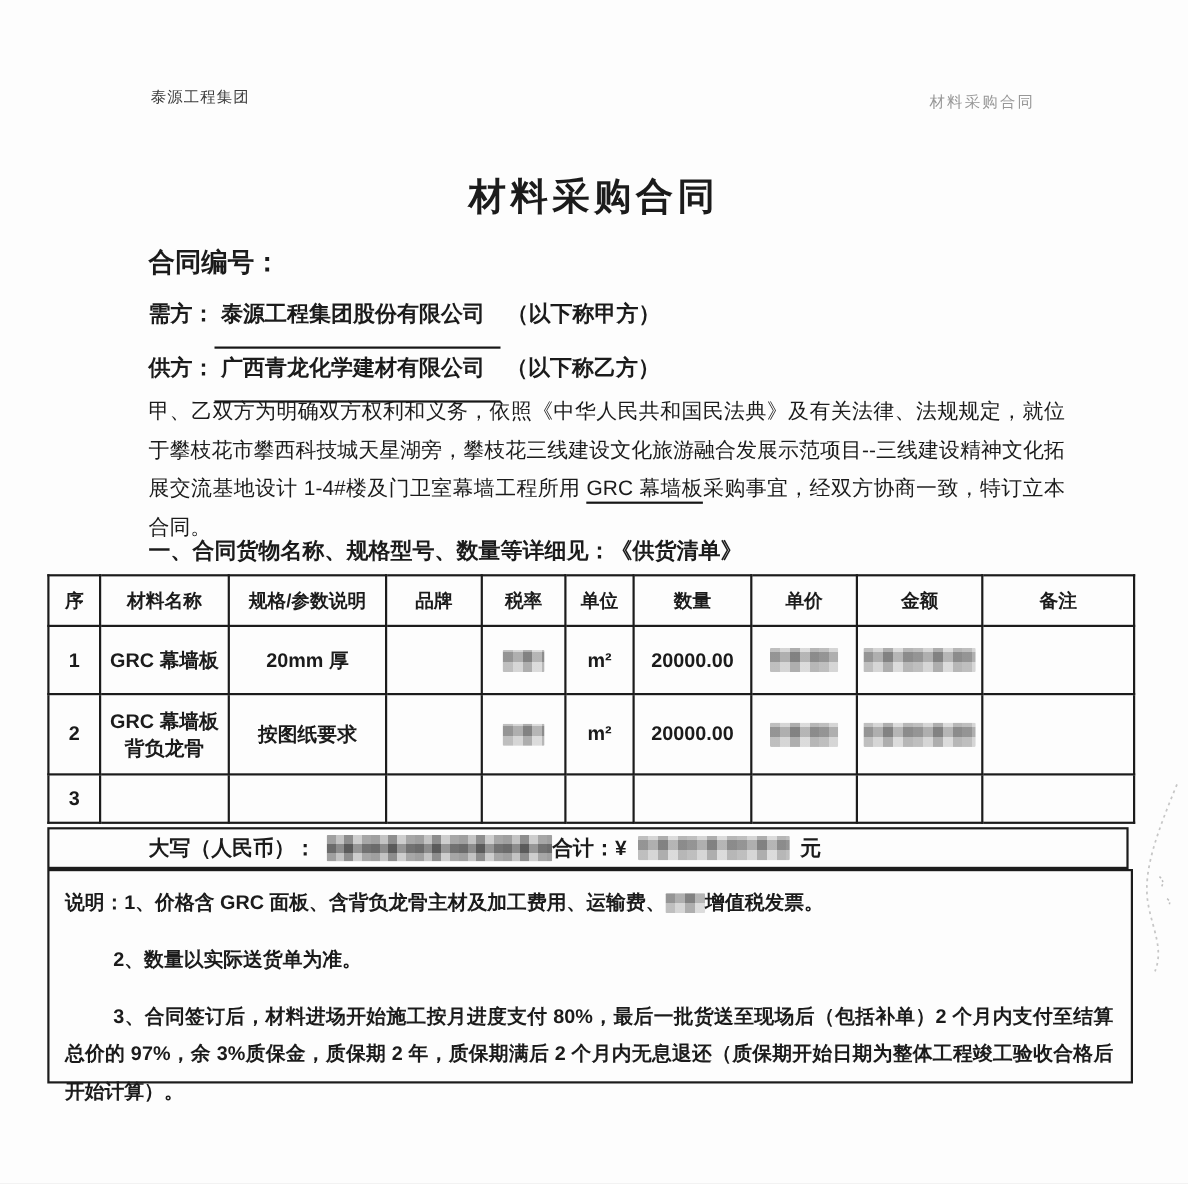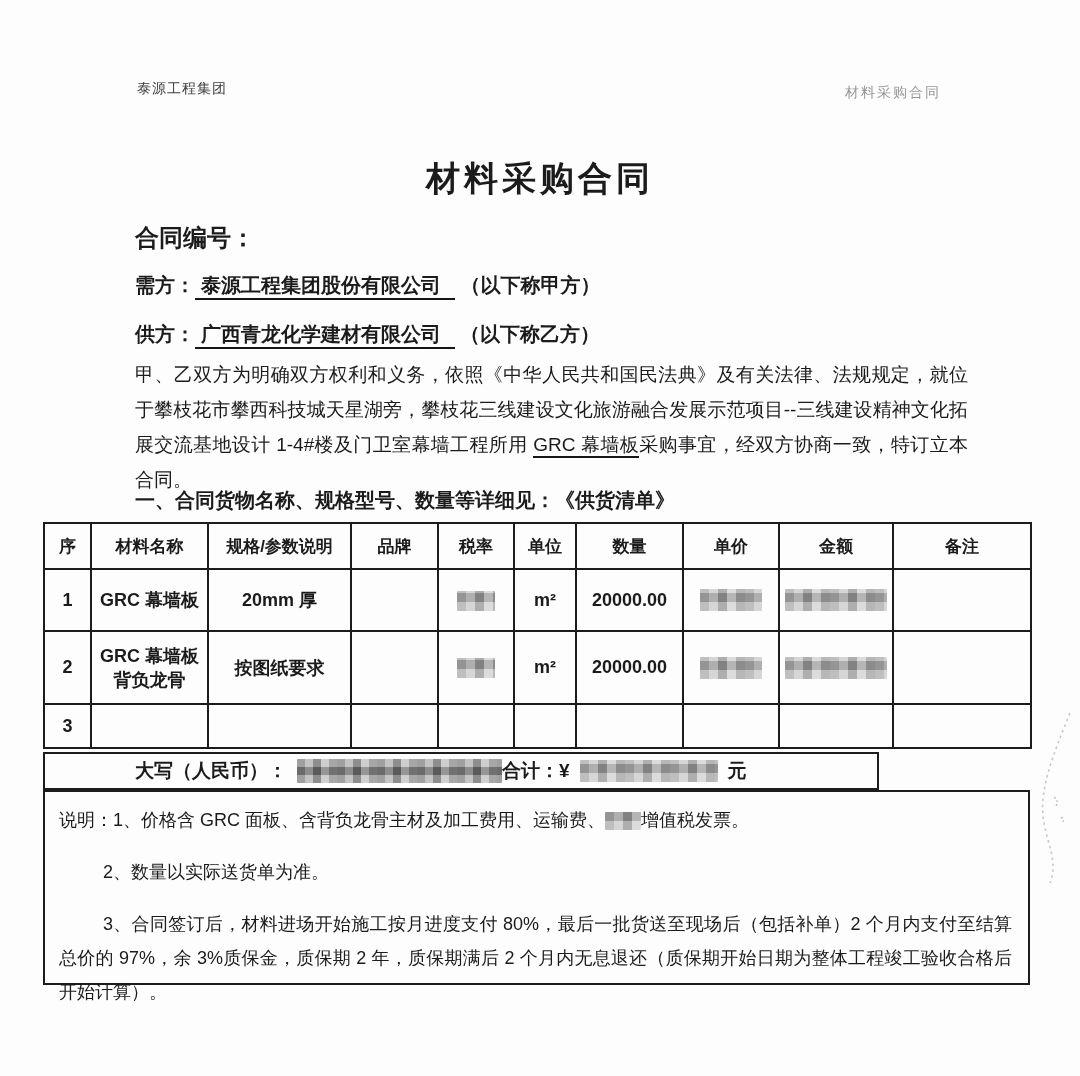--- a/index.html
+++ b/index.html
@@ -10,43 +10,43 @@
     font-family:"Liberation Sans", sans-serif; color:#1b1b1b;
   }
   .abs { position:absolute; }
   .header-left  { left:137px; top:80px;  font-size:14px; color:#3c3c3c; letter-spacing:1px; }
   .header-right { left:845px; top:84px;  font-size:14px; color:#979797; letter-spacing:2px; }
   .doc-title    { left:0; right:0; top:156px; text-align:center; font-size:34px; font-weight:bold; letter-spacing:4px; }
   .contract-no  { left:135px; top:222px; font-size:24px; font-weight:bold; }
   .party        { left:135px; font-size:20px; font-weight:bold; }
   .party-buyer    { top:272px; }
   .party-supplier { top:321px;font-family:Liberation Serif, serif; }
-  .uline { border-bottom:2px solid #161616; padding:0 14px 2px 6px; }
+  .uline { border-bottom:2px solid #161616; padding:0 14px 18px 6px; }
   .preamble { left:135px; top:357px; width:833px; font-size:19px; line-height:35px; text-align:justify; }
   .uline-inline { border-bottom:2px solid #161616; padding-bottom:1px; }
   .section-heading { left:135px; top:487px; font-size:20px; font-weight:bold; }
 
   table.goods {
     position:absolute; left:43px; top:522px; width:987px;
     border-collapse:collapse; table-layout:fixed;
     font-size:18px; text-align:center;
   }
   table.goods th, table.goods td { border:2px solid #1c1c1c; padding:2px 4px; overflow:hidden; }
   table.goods th { font-size:17px; font-weight:bold; height:46px; }
   table.goods td { font-weight:bold; }
 
   .summary-box {
-    left:43px; top:752px; width:836px; height:38px;
+    left:43px; top:752px; width:983px; height:38px;
     border:2px solid #1c1c1c; background:#fdfdfd;
     display:flex; align-items:center; font-size:19px; font-weight:bold;
   }
   .notes-box {
     left:43px; top:790px; width:987px; height:195px;
     border:2px solid #1c1c1c; background:#fdfdfd;
-    padding:11px 16px 0 14px; font-size:18px; font-weight:normal; line-height:34px;
+    padding:11px 16px 0 14px; font-size:18px; font-weight:bold; line-height:34px;
   }
   .notes-box p { margin:0; text-align:justify; }
   .notes-box p.indent { text-indent:44px; }
   .notes-box p + p { margin-top:18px; }
   .notes-box p.tight { }
 
   .mosaic {
     display:inline-block; vertical-align:middle; border-radius:1px;
     background-image:
       repeating-linear-gradient(0deg, rgba(255,255,255,.28) 0 9px, rgba(70,70,70,.18) 9px 18px),

